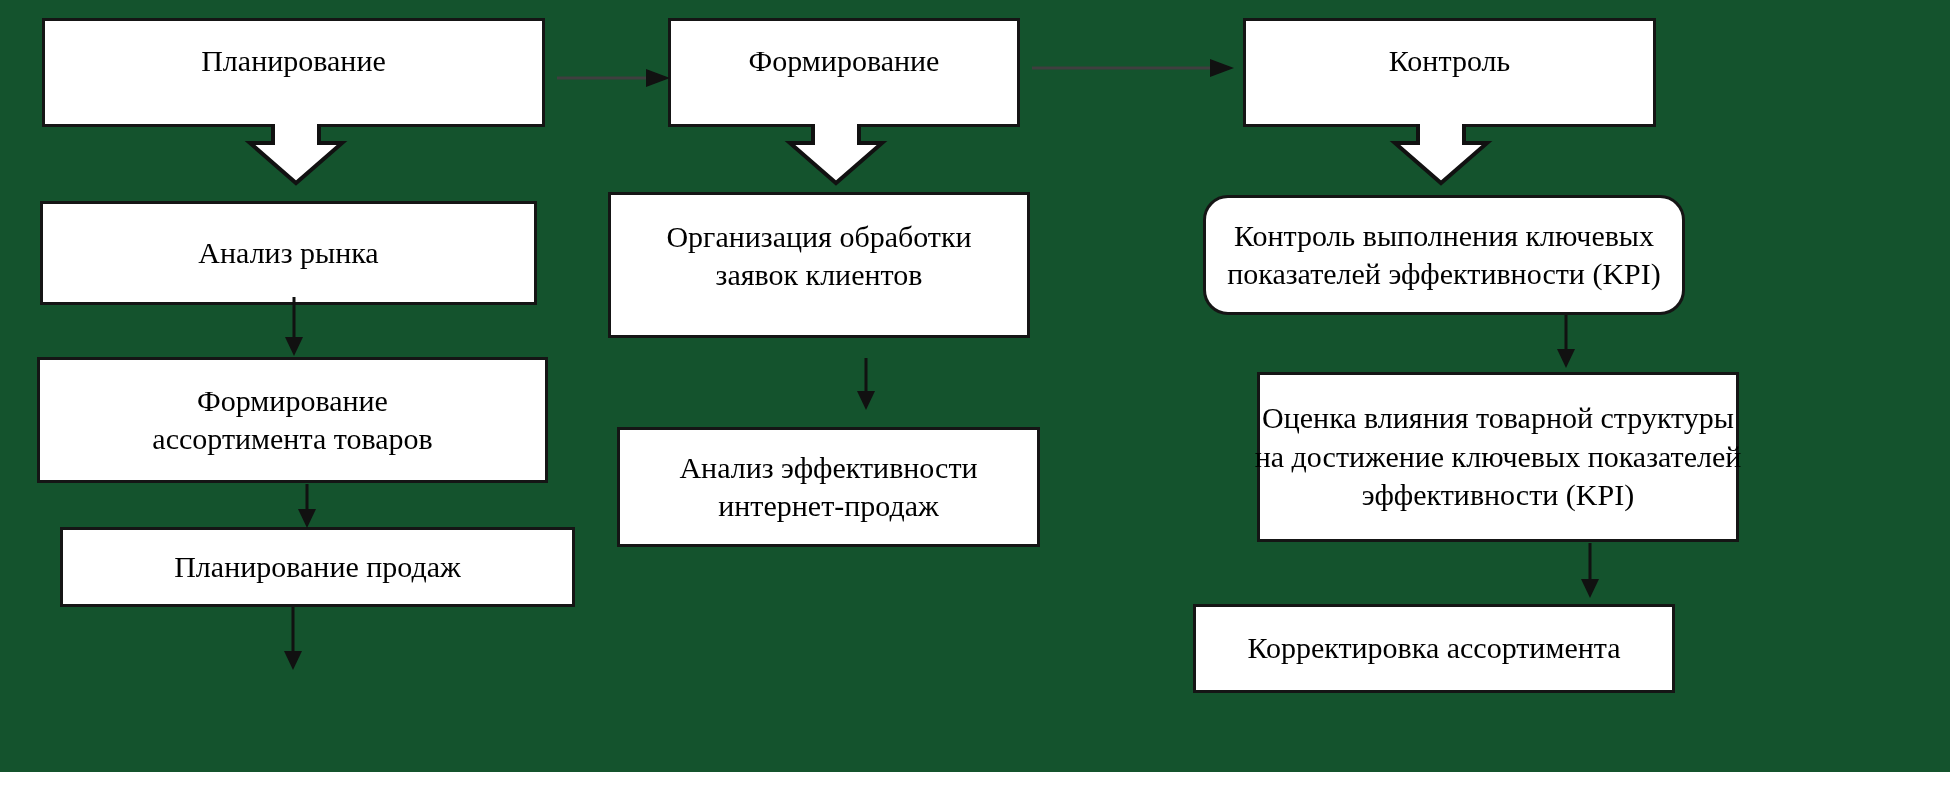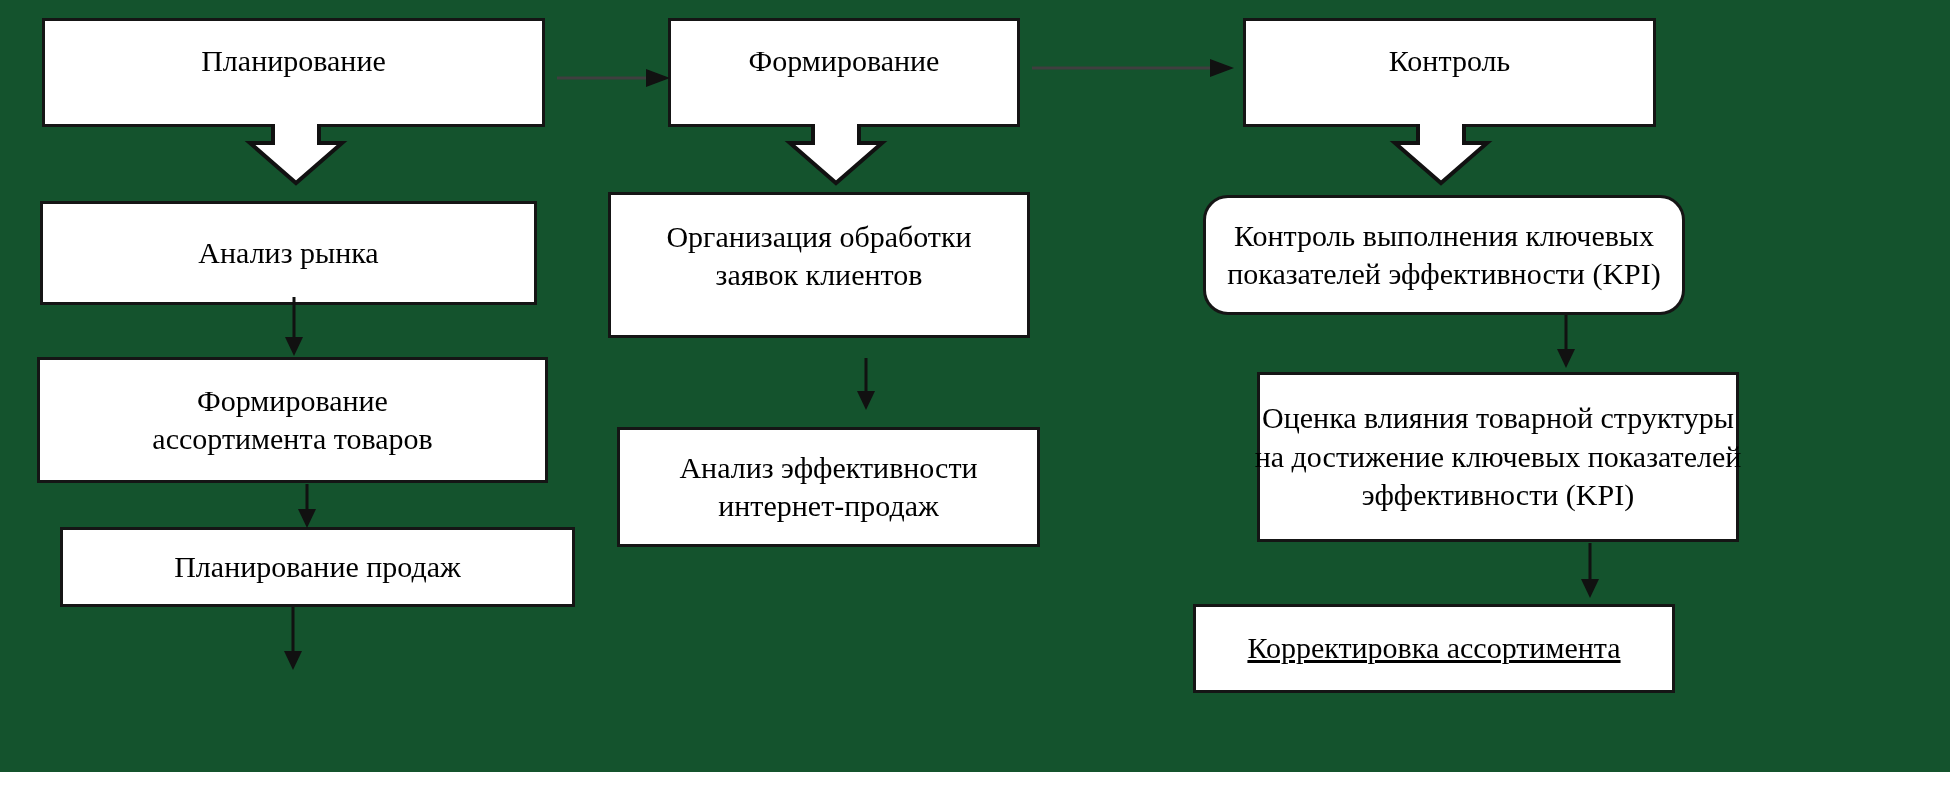--- a/index.html
+++ b/index.html
@@ -37,21 +37,21 @@
   .c1b4 { left: 28px;   top: 527px; width: 515px; height: 80px; margin-left: 32px; }
   .c1b5 { left: 32px;   top: 675px; width: 423px; height: 80px; }
   
   .c2h  { left: 668px;  top: 18px;  width: 352px; height: 109px; padding-bottom: 22px; }
   .c2b2 { left: 608px;  top: 192px; width: 422px; height: 146px; padding-bottom: 18px; }
   .c2b3 { left: 617px;  top: 427px; width: 423px; height: 120px; }
   
   .c3h  { left: 1235px; top: 18px;  width: 413px; height: 109px; padding-bottom: 22px; margin-left: 8px; }
   .c3b2 { left: 1203px; top: 195px; width: 482px; height: 120px; border-radius: 25px; }
   .c3b3 { left: 1257px; top: 372px; width: 482px; height: 170px; }
-  .c3b4 { left: 1193px; top: 604px; width: 482px; height: 89px; text-decoration: underline; }
+  .c3b4 { left: 1193px; top: 604px; width: 482px; height: 89px; }
 
   .overlay {
     position: absolute;
     left: 0; top: 0;
     width: 1950px; height: 808px;
     z-index: 2;
     pointer-events: none;
   }
   .block-arrow {
     position: absolute;

